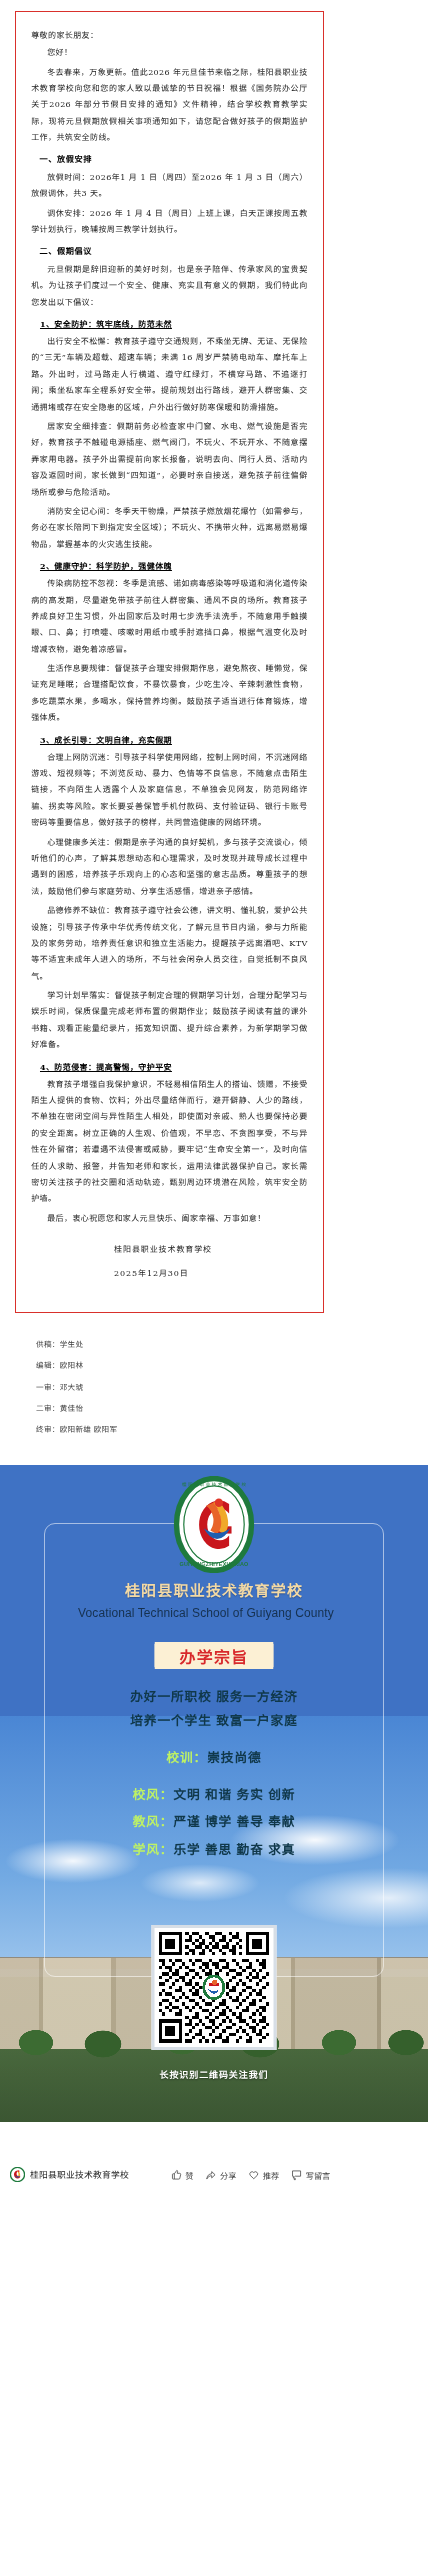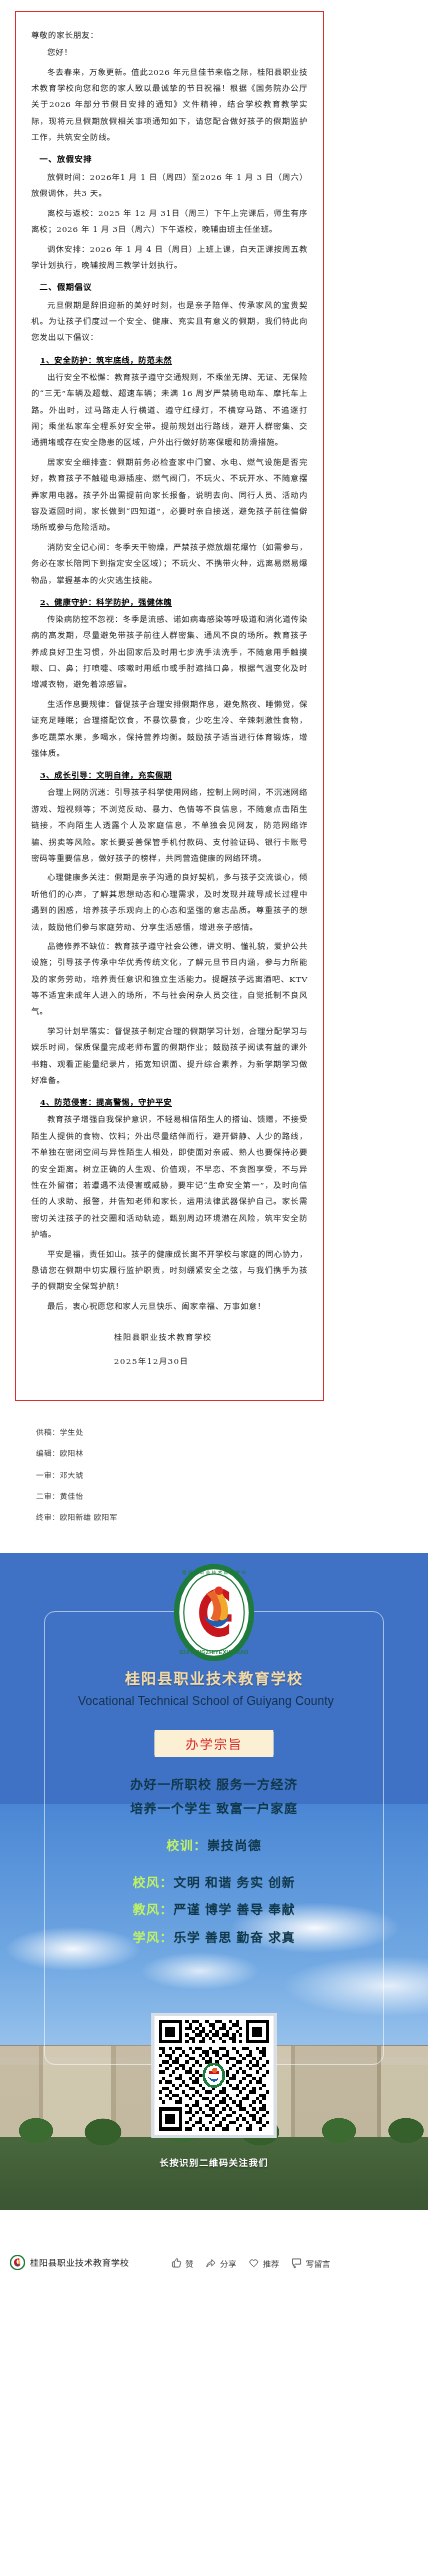--- a/index.html
+++ b/index.html
@@ -163,21 +163,21 @@
     clip-path: polygon(0 0, 100% 0, 100% 100%, 0 100%);
   }
   .ribbon::before, .ribbon::after {
     content: ""; position: absolute; top: 0; width: 14.5px; height: 27px;
     background: #fcf0d4;
   }
   .ribbon::before { left: -9.7px; clip-path: polygon(100% 0, 100% 100%, 0 80%, 35% 50%, 0 20%); }
   .ribbon::after  { right: -9.7px; clip-path: polygon(0 0, 0 100%, 100% 80%, 65% 50%, 100% 20%); }
   .ribbon span {
     position: relative; z-index: 2;
-    color: #d8292b; font-weight: normal; font-size: 13px; letter-spacing: 1.2px;
+    color: #d8292b; font-weight: bold; font-size: 16px; letter-spacing: 1.2px;
   }
   .motto {
     position: absolute; left: 0; right: 0; top: 221px;
     text-align: center;
   }
   .motto .line {
     font-size: 12.7px; font-weight: bold; color: #10384a;
     letter-spacing: 0.9px; line-height: 1.85;
   }
   .creed {
@@ -229,21 +229,20 @@
 
   <div class="letter-wrap">
     <div class="letter">
 
       <p class="kai salute">尊敬的家长朋友：</p>
       <p class="kai indent">您好！</p>
       <p class="kai indent">冬去春来，万象更新。值此2026 年元旦佳节来临之际，桂阳县职业技术教育学校向您和您的家人致以最诚挚的节日祝福！根据《国务院办公厅关于2026 年部分节假日安排的通知》文件精神，结合学校教育教学实际，现将元旦假期放假相关事项通知如下，请您配合做好孩子的假期监护工作，共筑安全防线。</p>
 
       <p class="heading">一、放假安排</p>
       <p class="kai indent">放假时间：2026年1 月 1 日（周四）至2026 年 1 月 3 日（周六）放假调休，共3 天。</p>
-      <p class="kai indent">离校与返校：2025 年 12 月 31日（周三）下午上完课后，师生有序离校；2026 年 1 月 3日（周六）下午返校，晚辅由班主任坐班。</p>
       <p class="kai indent">调休安排：2026 年 1 月 4 日（周日）上班上课，白天正课按周五教学计划执行，晚辅按周三教学计划执行。</p>
 
       <p class="heading">二、假期倡议</p>
       <p class="kai indent">元旦假期是辞旧迎新的美好时刻，也是亲子陪伴、传承家风的宝贵契机。为让孩子们度过一个安全、健康、充实且有意义的假期，我们特此向您发出以下倡议：</p>
 
       <p class="subheading">1、安全防护：筑牢底线，防范未然</p>
       <p class="kai indent">出行安全不松懈：教育孩子遵守交通规则，不乘坐无牌、无证、无保险的“三无”车辆及超载、超速车辆；未满 16 周岁严禁骑电动车、摩托车上路。外出时，过马路走人行横道、遵守红绿灯，不横穿马路、不追逐打闹；乘坐私家车全程系好安全带。提前规划出行路线，避开人群密集、交通拥堵或存在安全隐患的区域，户外出行做好防寒保暖和防滑措施。</p>
       <p class="kai indent">居家安全细排查：假期前务必检查家中门窗、水电、燃气设施是否完好，教育孩子不触碰电源插座、燃气阀门，不玩火、不玩开水、不随意摆弄家用电器。孩子外出需提前向家长报备，说明去向、同行人员、活动内容及返回时间，家长做到“四知道”，必要时亲自接送，避免孩子前往偏僻场所或参与危险活动。</p>
       <p class="kai indent">消防安全记心间：冬季天干物燥，严禁孩子燃放烟花爆竹（如需参与，务必在家长陪同下到指定安全区域）；不玩火、不携带火种，远离易燃易爆物品，掌握基本的火灾逃生技能。</p>
 
@@ -253,21 +252,20 @@
 
       <p class="subheading">3、成长引导：文明自律，充实假期</p>
       <p class="kai indent">合理上网防沉迷：引导孩子科学使用网络，控制上网时间，不沉迷网络游戏、短视频等；不浏览反动、暴力、色情等不良信息，不随意点击陌生链接，不向陌生人透露个人及家庭信息，不单独会见网友，防范网络诈骗、拐卖等风险。家长要妥善保管手机付款码、支付验证码、银行卡账号密码等重要信息，做好孩子的榜样，共同营造健康的网络环境。</p>
       <p class="kai indent">心理健康多关注：假期是亲子沟通的良好契机，多与孩子交流谈心，倾听他们的心声，了解其思想动态和心理需求，及时发现并疏导成长过程中遇到的困惑，培养孩子乐观向上的心态和坚强的意志品质。尊重孩子的想法，鼓励他们参与家庭劳动、分享生活感悟，增进亲子感情。</p>
       <p class="kai indent">品德修养不缺位：教育孩子遵守社会公德，讲文明、懂礼貌，爱护公共设施；引导孩子传承中华优秀传统文化，了解元旦节日内涵，参与力所能及的家务劳动，培养责任意识和独立生活能力。提醒孩子远离酒吧、KTV 等不适宜未成年人进入的场所，不与社会闲杂人员交往，自觉抵制不良风气。</p>
       <p class="kai indent">学习计划早落实：督促孩子制定合理的假期学习计划，合理分配学习与娱乐时间，保质保量完成老师布置的假期作业；鼓励孩子阅读有益的课外书籍、观看正能量纪录片，拓宽知识面、提升综合素养，为新学期学习做好准备。</p>
 
       <p class="subheading">4、防范侵害：提高警惕，守护平安</p>
       <p class="kai indent">教育孩子增强自我保护意识，不轻易相信陌生人的搭讪、馈赠，不接受陌生人提供的食物、饮料；外出尽量结伴而行，避开僻静、人少的路线，不单独在密闭空间与异性陌生人相处，即使面对亲戚、熟人也要保持必要的安全距离。树立正确的人生观、价值观，不早恋、不贪图享受，不与异性在外留宿；若遭遇不法侵害或威胁，要牢记“生命安全第一”，及时向信任的人求助、报警，并告知老师和家长，运用法律武器保护自己。家长需密切关注孩子的社交圈和活动轨迹，甄别周边环境潜在风险，筑牢安全防护墙。</p>
 
-      <p class="kai indent">平安是福，责任如山。孩子的健康成长离不开学校与家庭的同心协力，恳请您在假期中切实履行监护职责，时刻绷紧安全之弦，与我们携手为孩子的假期安全保驾护航！</p>
       <p class="kai indent">最后，衷心祝愿您和家人元旦快乐、阖家幸福、万事如意！</p>
 
       <div class="signature">
         <p>桂阳县职业技术教育学校</p>
         <p>2025年12月30日</p>
       </div>
     </div>
   </div>
 
   <div class="credits">

